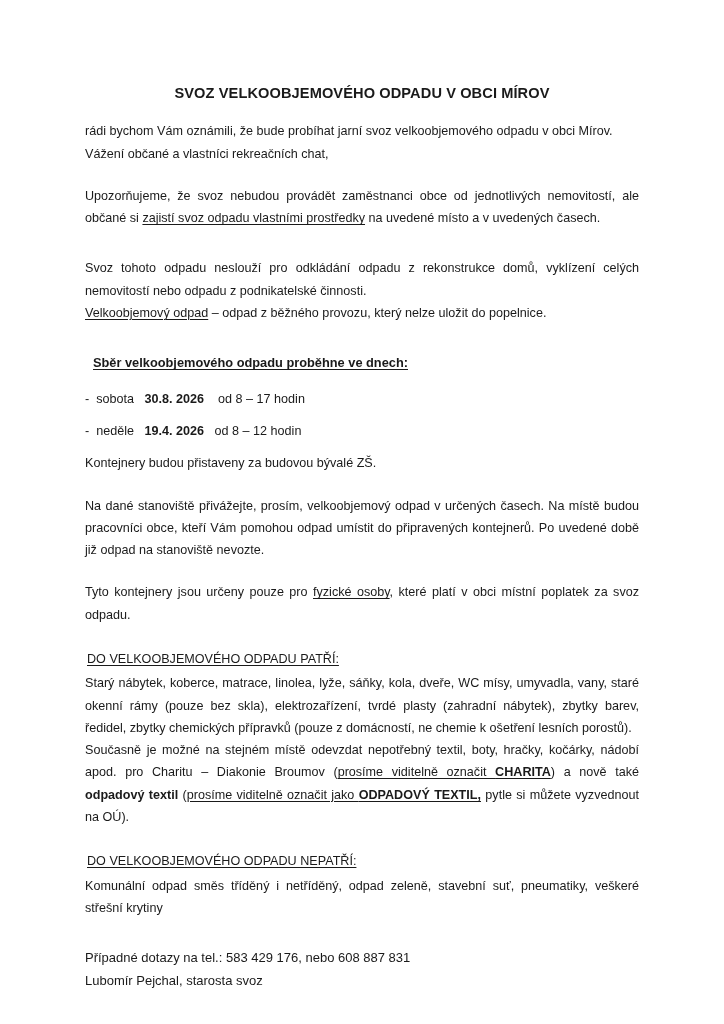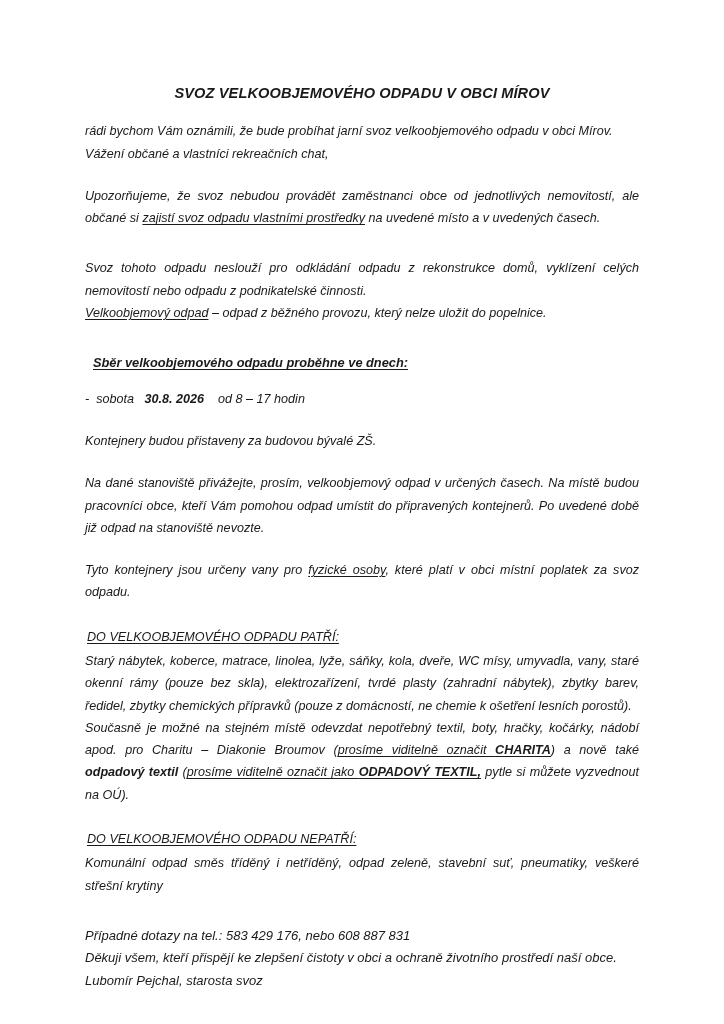--- a/index.html
+++ b/index.html
@@ -16,21 +16,20 @@
     -webkit-font-smoothing: antialiased;
   }
   .page {
     position: relative;
     width: 724px;
     height: 1024px;
     background: #ffffff;
     box-sizing: border-box;
     padding: 8px;
     overflow: hidden;
-    font-style: italic;
   }
   .content {
     position: absolute;
     left: 85px;
     top: 84px;
     width: 554px;
   }
 
   .doc-title {
     font-size: 14.6px;
@@ -116,46 +115,46 @@
     <div class="spacer-md"></div>
 
     <p class="section-head">Sběr velkoobjemového odpadu proběhne ve dnech:</p>
 
     <div class="spacer-xs"></div>
 
     <p class="date-line"><span class="dash">-  </span><span class="day">sobota</span><span>   </span><span class="date">30.8. 2026</span><span>    </span><span class="time">od 8 – 17 hodin</span></p>
 
     <div class="spacer-sm"></div>
 
+    <p class="date-line"><span class="dash">-  </span><span class="day">neděle</span><span>   </span><span class="date">19.4. 2026</span><span>   </span><span class="time">od 8 – 12 hodin</span></p>
 
     <div class="spacer-sm"></div>
 
     <p class="para left">Kontejnery budou přistaveny za budovou bývalé ZŠ.</p>
 
     <div class="spacer-md"></div>
 
     <p class="para">Na dané stanoviště přivážejte, prosím, velkoobjemový odpad v určených časech. Na místě budou pracovníci obce, kteří Vám pomohou odpad umístit do připravených kontejnerů. Po uvedené době již odpad na stanoviště nevozte.</p>
 
     <div class="spacer-md"></div>
 
-    <p class="para"><span>Tyto kontejnery jsou určeny vany pro </span><span class="u">fyzické osoby</span><span>, které platí v obci místní poplatek za svoz odpadu.</span></p>
+    <p class="para"><span>Tyto kontejnery jsou určeny pouze pro </span><span class="u">fyzické osoby</span><span>, které platí v obci místní poplatek za svoz odpadu.</span></p>
 
     <div class="spacer-md"></div>
 
     <p class="caps-head">DO VELKOOBJEMOVÉHO ODPADU PATŘÍ:</p>
     <p class="para">Starý nábytek, koberce, matrace, linolea, lyže, sáňky, kola, dveře, WC mísy, umyvadla, vany, staré okenní rámy (pouze bez skla), elektrozařízení, tvrdé plasty (zahradní nábytek), zbytky barev, ředidel, zbytky chemických přípravků (pouze z domácností, ne chemie k ošetření lesních porostů).</p>
     <p class="para"><span>Současně je možné na stejném místě odevzdat nepotřebný textil, boty, hračky, kočárky, nádobí apod. pro Charitu – Diakonie Broumov (</span><span class="u"><span>prosíme viditelně označit </span><span class="b">CHARITA</span></span><span>) a nově také </span><span class="b">odpadový textil</span><span> (</span><span class="u"><span>prosíme viditelně označit jako </span><span class="b">ODPADOVÝ TEXTIL,</span></span><span> pytle si můžete vyzvednout na OÚ).</span></p>
 
     <div class="spacer-md"></div>
 
     <p class="caps-head">DO VELKOOBJEMOVÉHO ODPADU NEPATŘÍ:</p>
     <p class="para">Komunální odpad směs tříděný i netříděný, odpad zeleně, stavební suť, pneumatiky, veškeré střešní krytiny</p>
 
     <div class="spacer-lg"></div>
 
     <div class="sig-block">
       <p>Případné dotazy na tel.:  583 429 176, nebo 608 887 831</p>
-      <p>Děkuji všem, kteří přispějí ke zlepšení čistoty v obci a ochraně životního prostředí naší obce.</p>
       <p>Lubomír Pejchal, starosta svoz</p>
     </div>
 
   </div>
 </div>
 
 </body></html>

